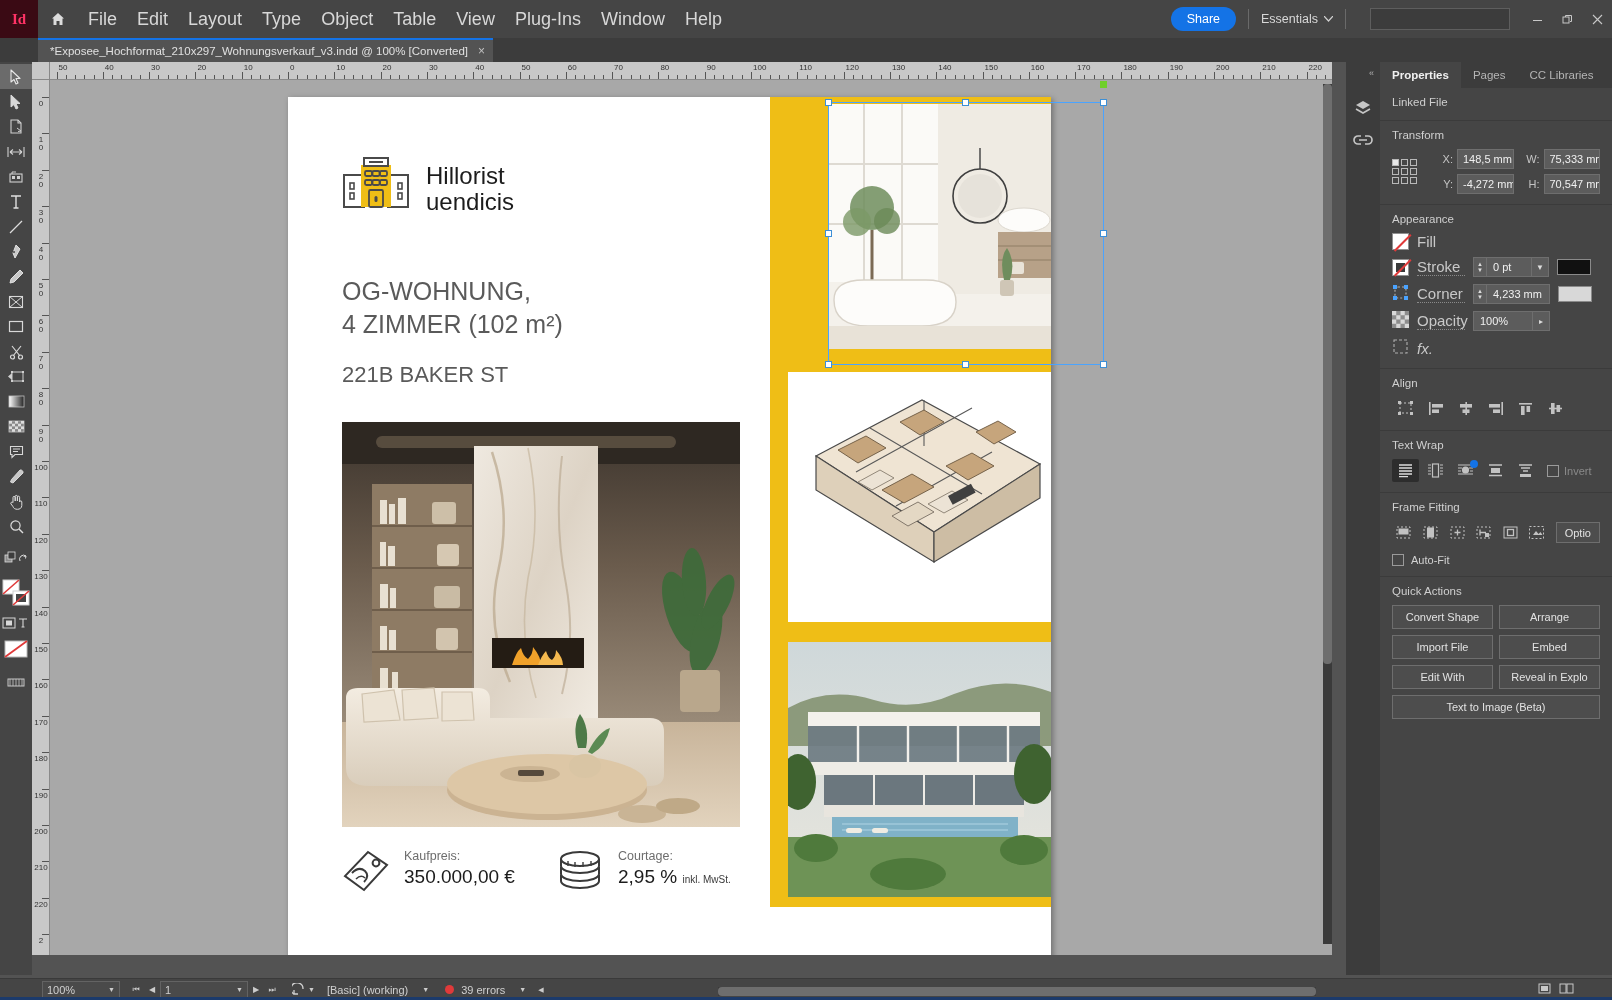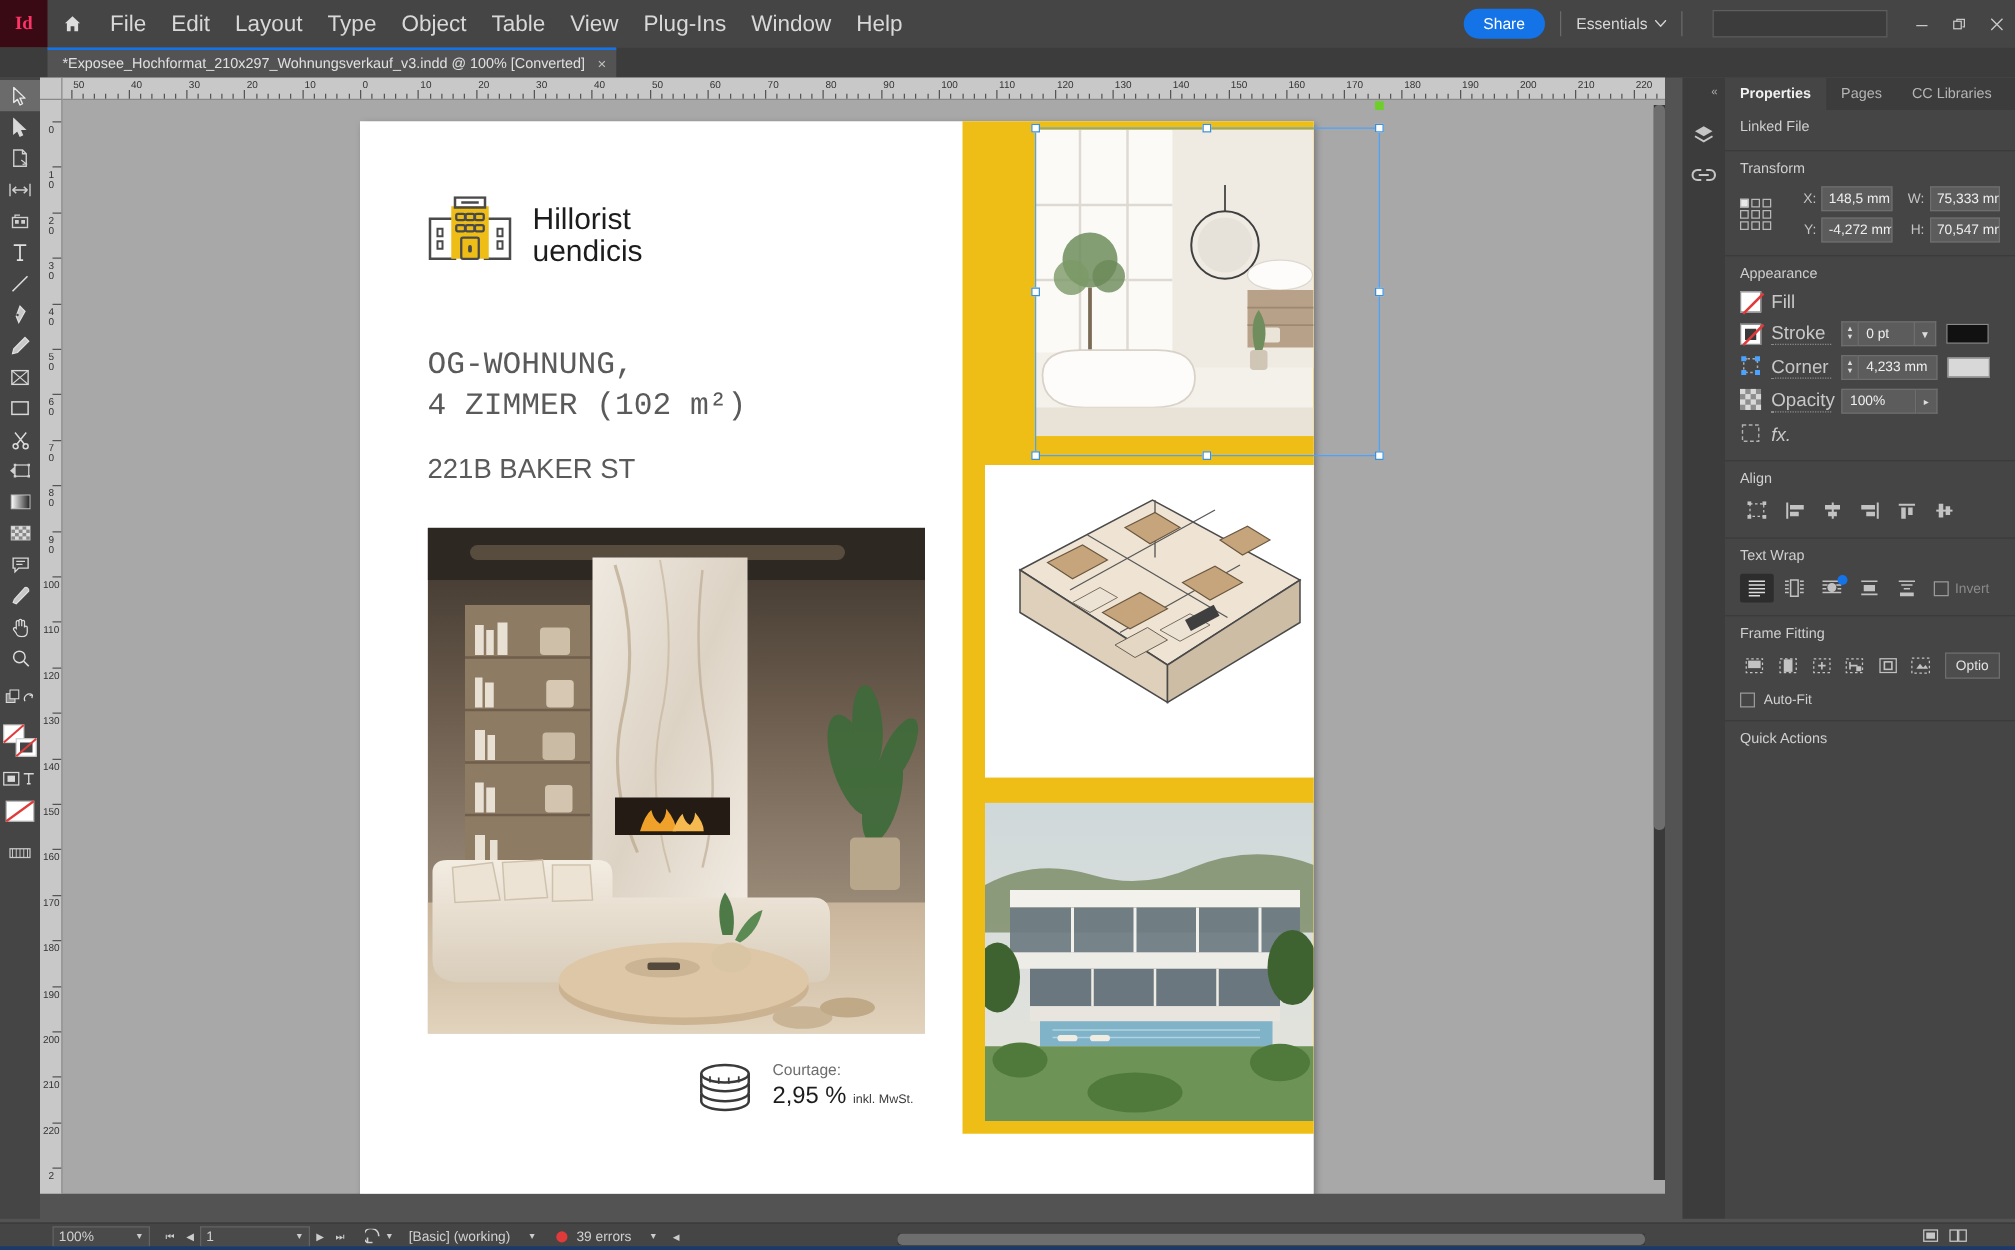--- a/index.html
+++ b/index.html
@@ -161,21 +161,20 @@
     font-size: 24px; line-height: 1.08;
     color: #1c1c1c; font-weight: 400;
     white-space: pre-line;
     font-family: "Liberation Sans", sans-serif;
   }
   #headline {
     position: absolute; left: 54px; top: 178px;
     font-size: 25px; line-height: 1.33;
     color: #5a5a5a; font-weight: 400;
     white-space: pre-line;
-    font-family: Liberation Mono, monospace;
   }
   #address {
     position: absolute; left: 54px; top: 265px;
     font-size: 22px; color: #5a5a5a;
   }
 
   #hero-img {
     position: absolute; left: 54px; top: 325px;
     width: 398px; height: 405px;
     overflow: hidden;
@@ -975,20 +974,32 @@
             <rect x="176" y="348" width="26" height="6" rx="2" fill="#55493c"></rect>
             <path d="M236 326 q-6 -22 2 -34 q10 14 6 34 Z" fill="#4e7a48"></path>
             <path d="M246 330 q10 -20 22 -24 q-4 18 -18 26 Z" fill="#5b8a53"></path>
             <ellipse cx="243" cy="344" rx="16" ry="12" fill="#d9c5a4"></ellipse>
 
             <ellipse cx="300" cy="392" rx="24" ry="9" fill="#c9b495"></ellipse>
             <ellipse cx="336" cy="384" rx="22" ry="8" fill="#bfa987"></ellipse>
           </svg>
         </div>
 
+        <div class="fact-block" style="left:54px; top:752px;">
+          <svg width="48" height="44" viewBox="0 0 48 44">
+            <path d="M26 3 L45 16 L22 41 L3 27 Z" fill="none" stroke="#3a3a3a" stroke-width="2"></path>
+            <circle cx="34" cy="14" r="3.4" fill="none" stroke="#3a3a3a" stroke-width="2"></circle>
+            <path d="M10 24 q7 -7 13 -2 q5 5 -1 11" fill="none" stroke="#3a3a3a" stroke-width="2"></path>
+            <path d="M14 30 q5 -5 9 -1" fill="none" stroke="#3a3a3a" stroke-width="1.6"></path>
+          </svg>
+          <div>
+            <div class="fact-label">Kaufpreis:</div>
+            <div class="fact-value">350.000,00 €</div>
+          </div>
+        </div>
 
         <div class="fact-block" style="left:268px; top:752px;">
           <svg width="48" height="42" viewBox="0 0 48 42">
             <ellipse cx="24" cy="10" rx="19" ry="7" fill="none" stroke="#3a3a3a" stroke-width="2"></ellipse>
             <path d="M5 10 v7 a19 7 0 0 0 38 0 v-7" fill="none" stroke="#3a3a3a" stroke-width="2"></path>
             <path d="M5 18 v7 a19 7 0 0 0 38 0 v-7" fill="none" stroke="#3a3a3a" stroke-width="2"></path>
             <path d="M5 26 v6 a19 7 0 0 0 38 0 v-6" fill="none" stroke="#3a3a3a" stroke-width="2"></path>
             <g stroke="#3a3a3a" stroke-width="1.4">
                 <path d="M12 12 v5 M19 13 v5 M27 13 v5 M35 12 v5"></path>
               </g>
@@ -1403,20 +1414,29 @@
       <div class="optbtn" style="margin-left:4px">Optio</div>
     </div>
     <div class="checkrow">
       <div class="chkbox"></div>
       <span style="font-size:11px; color:#d2d2d2;">Auto-Fit</span>
     </div>
   </div>
 
   <div class="psection" style="border-bottom:none;">
     <div class="psection-title">Quick Actions</div>
+    <div class="qa-grid">
+      <div class="qabtn">Convert Shape</div>
+      <div class="qabtn">Arrange</div>
+      <div class="qabtn">Import File</div>
+      <div class="qabtn">Embed</div>
+      <div class="qabtn">Edit With</div>
+      <div class="qabtn">Reveal in Explo</div>
+      <div class="qabtn full">Text to Image (Beta)</div>
+    </div>
   </div>
 </div>
 
 <div id="statusbar">
   <div style="width:42px"></div>
   <div class="sb-sel" style="width:78px; justify-content:space-between;">
     <span>100%</span>
     <span class="sb-arrow">▼</span>
   </div>
   <div style="width:8px"></div>

